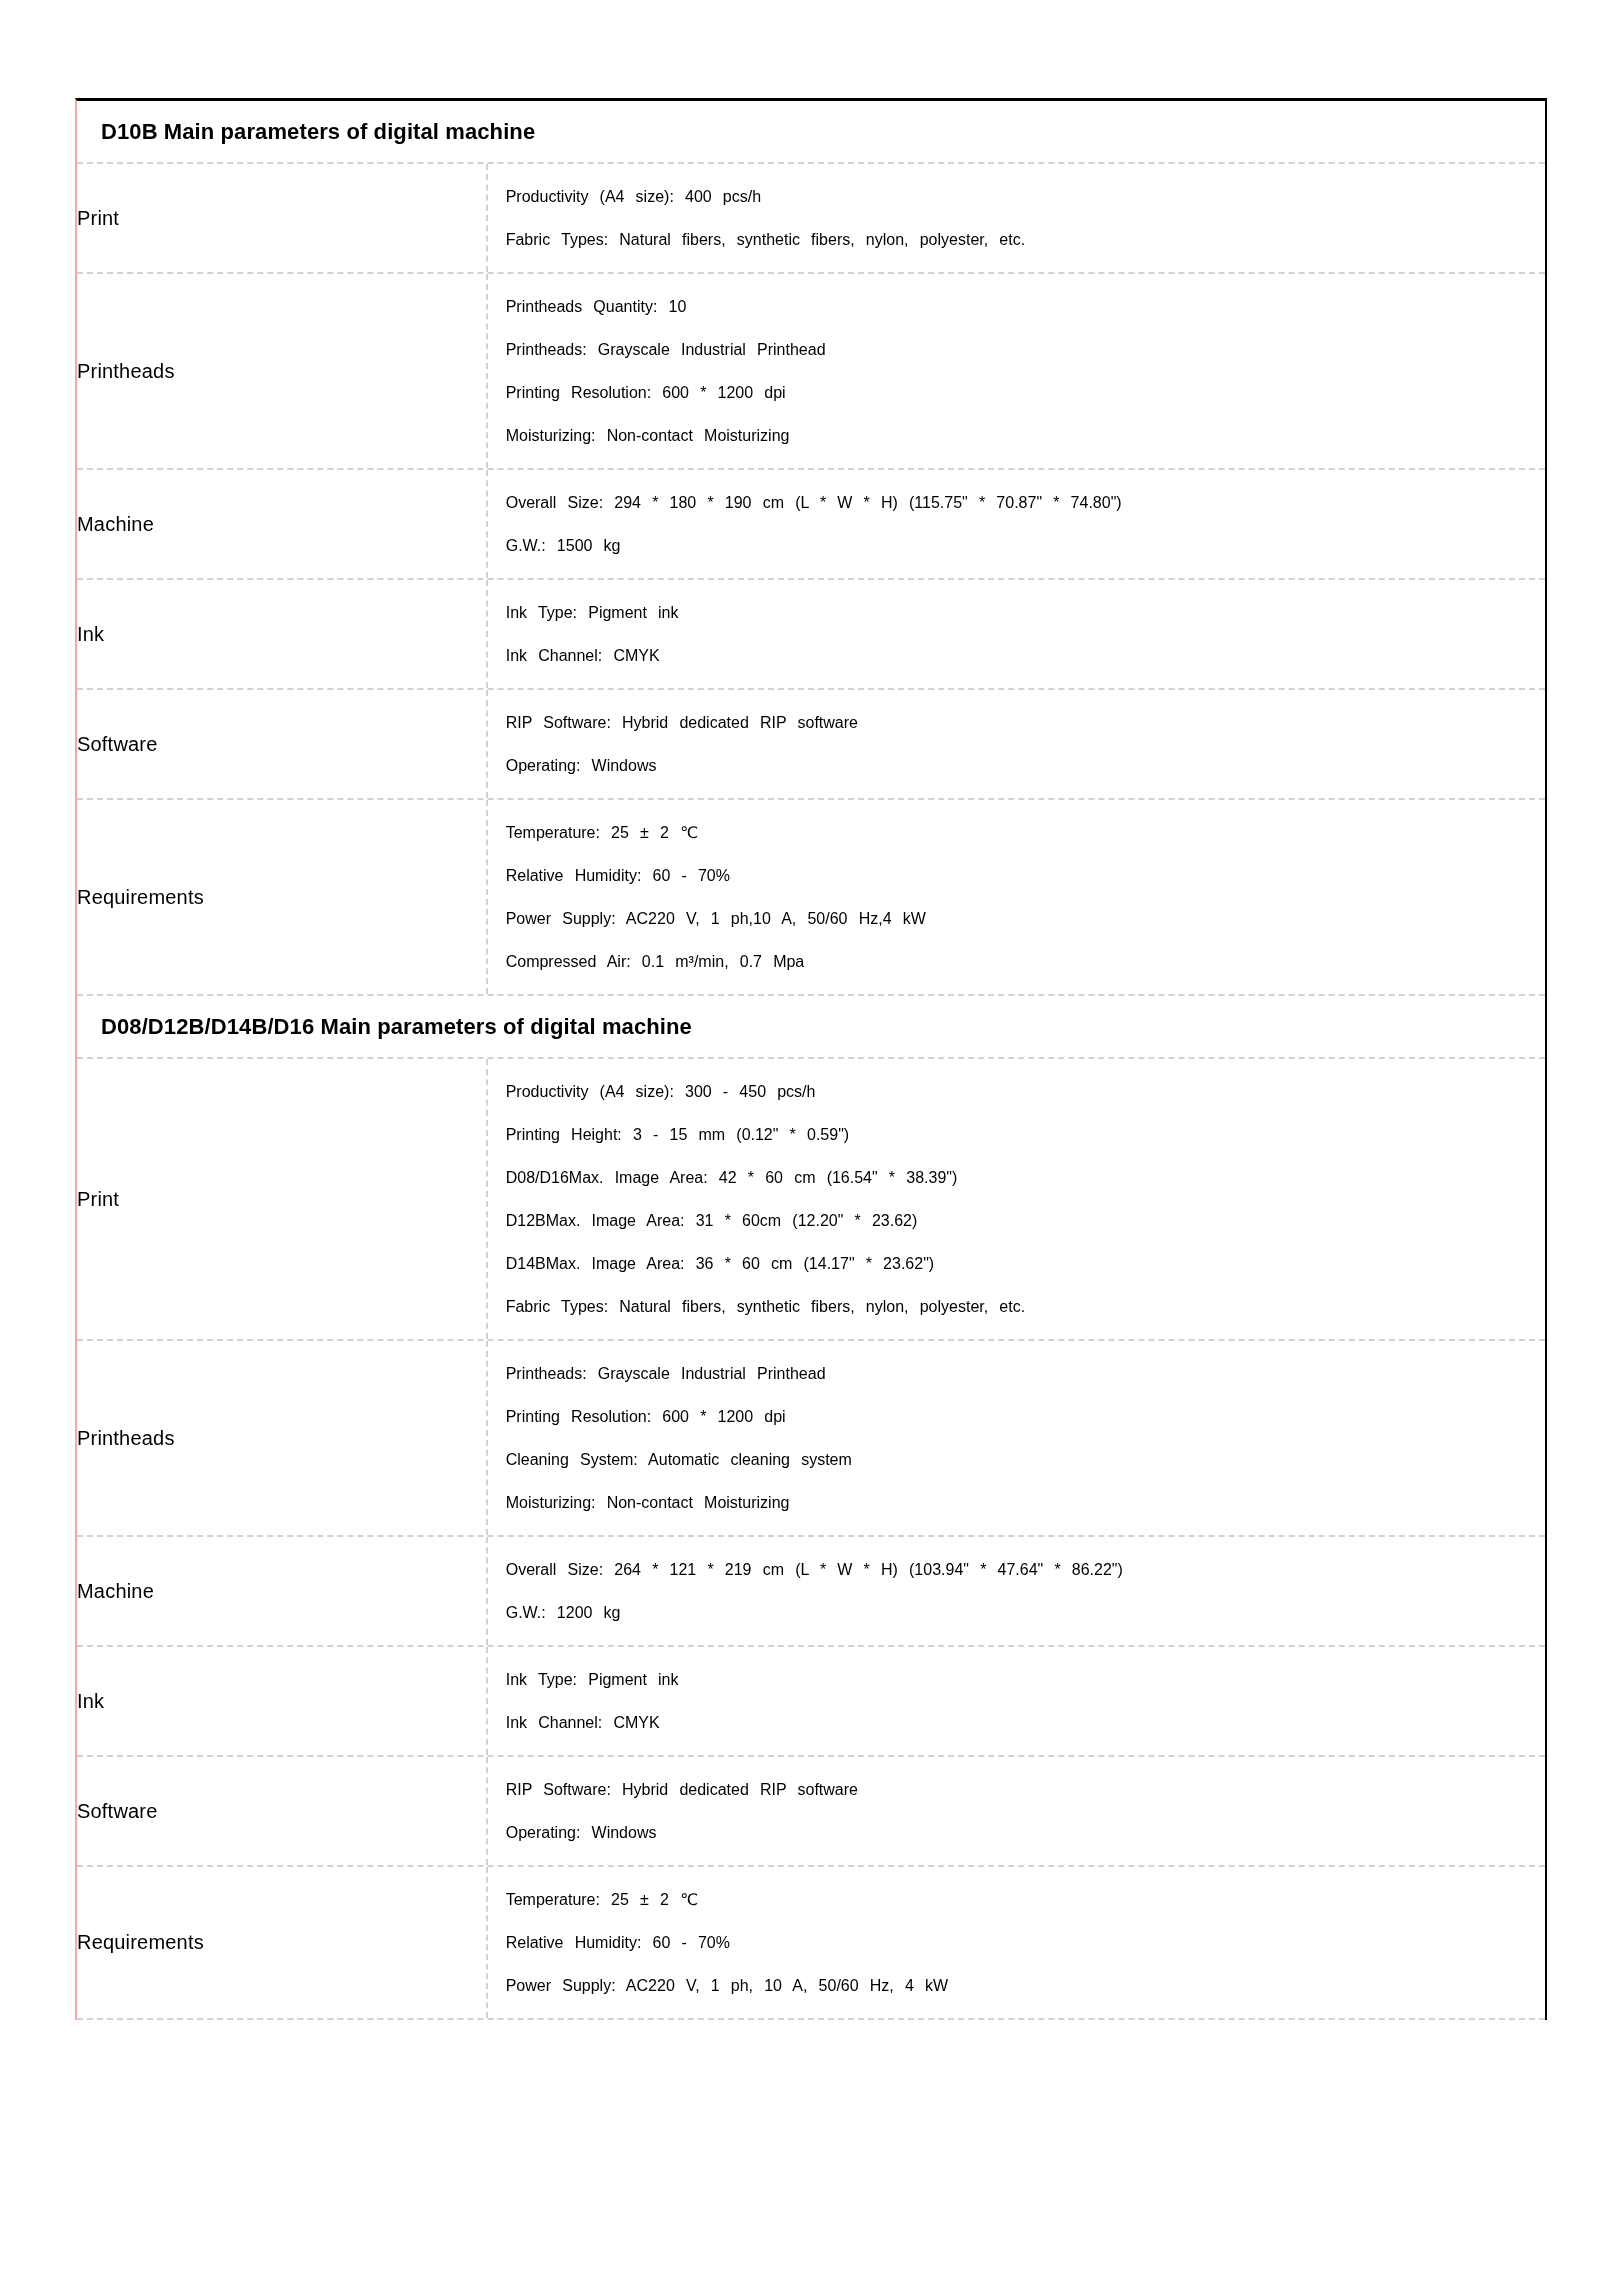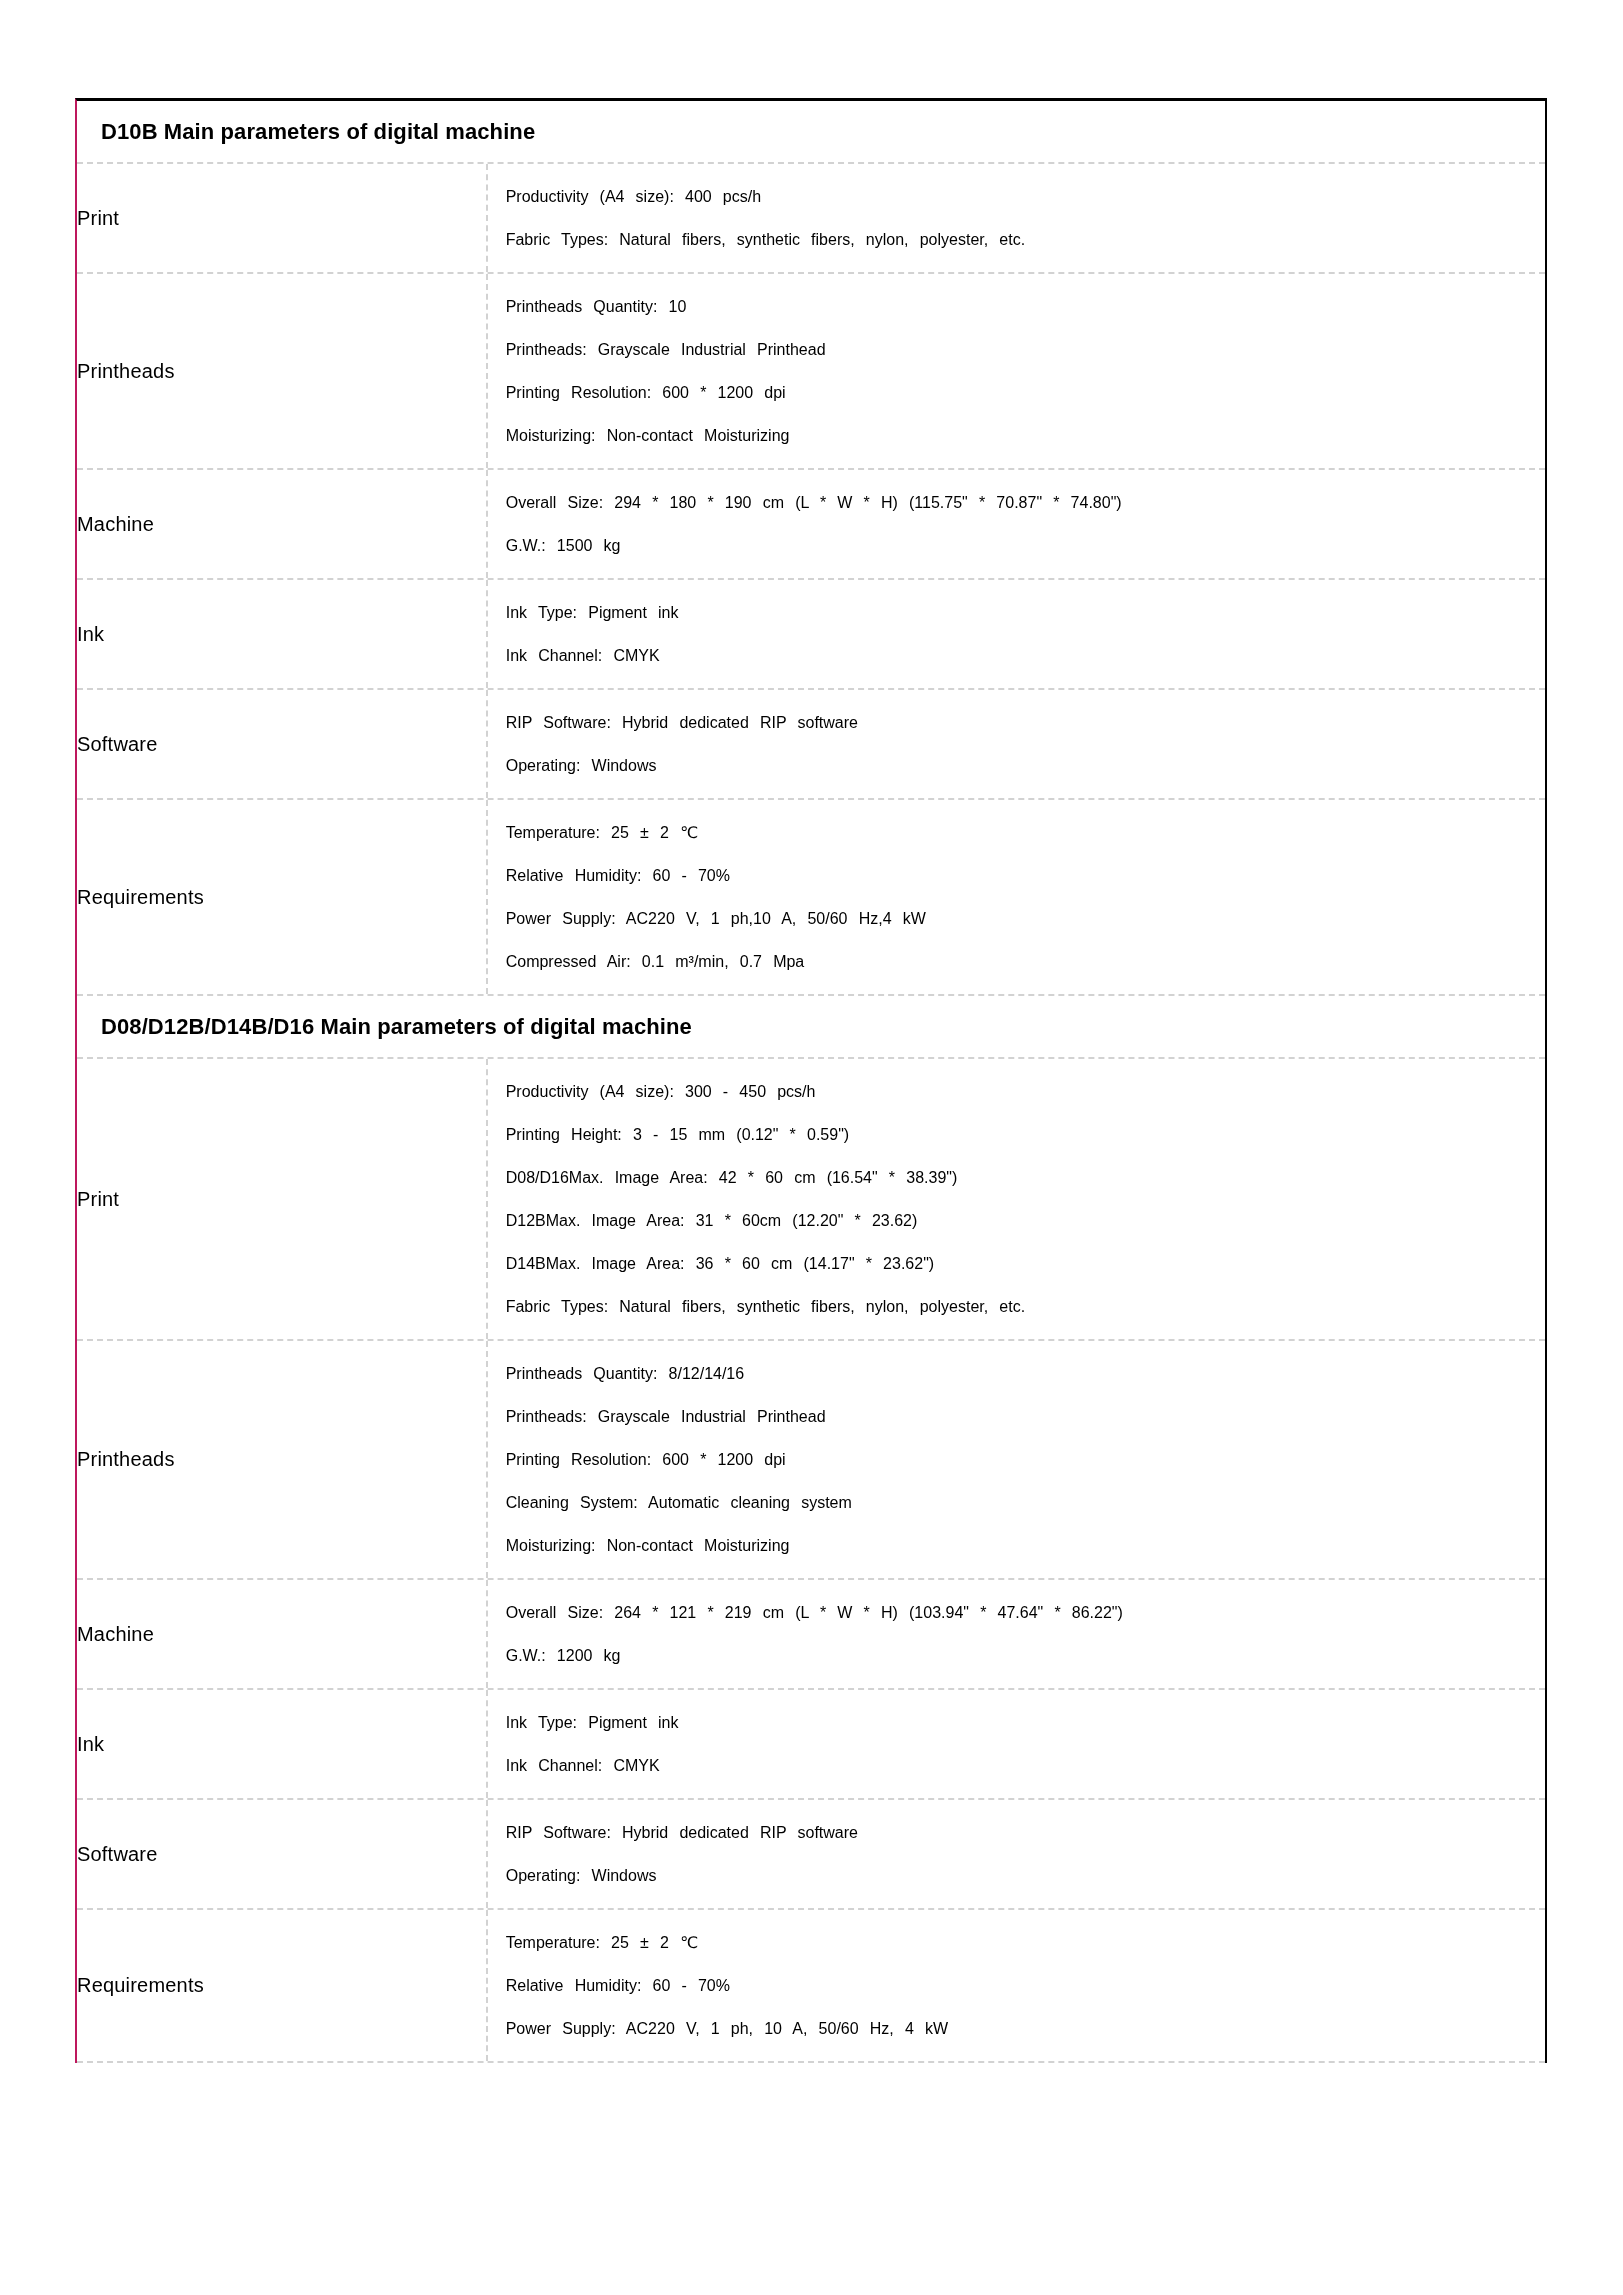--- a/index.html
+++ b/index.html
@@ -12,21 +12,21 @@
     position: relative;
     overflow: hidden;
   }
   .spec-table {
     position: absolute;
     left: 75px;
     top: 98px;
     width: 1472px;
     background: #ffffff;
     border-top: 3.3px solid #000000;
-    border-left: 2px solid #be185d;
+    border-left: 2px solid #fca5a5;
     border-right: 2px solid #000000;
   }
   .section-header {
     min-height: 63px;
     display: flex;
     align-items: center;
     padding-left: 24px;
     font-size: 22px;
     font-weight: bold;
     letter-spacing: 0.1px;
@@ -115,21 +115,20 @@
         <div class="spec-line">Printing Height: 3 - 15 mm (0.12" * 0.59")</div>
         <div class="spec-line">D08/D16Max. Image Area: 42 * 60 cm (16.54" * 38.39")</div>
         <div class="spec-line">D12BMax. Image Area: 31 * 60cm (12.20" * 23.62)</div>
         <div class="spec-line">D14BMax. Image Area: 36 * 60 cm (14.17" * 23.62")</div>
         <div class="spec-line">Fabric Types: Natural fibers, synthetic fibers, nylon, polyester, etc.</div>
       </div>
     </div>
     <div class="spec-row">
       <div class="label-cell">Printheads</div>
       <div class="content-cell">
-        <div class="spec-line">Printheads Quantity: 8/12/14/16</div>
         <div class="spec-line">Printheads: Grayscale Industrial Printhead</div>
         <div class="spec-line">Printing Resolution: 600 * 1200 dpi</div>
         <div class="spec-line">Cleaning System: Automatic cleaning system</div>
         <div class="spec-line">Moisturizing: Non-contact Moisturizing</div>
       </div>
     </div>
     <div class="spec-row">
       <div class="label-cell">Machine</div>
       <div class="content-cell">
         <div class="spec-line">Overall Size: 264 * 121 * 219 cm (L * W * H) (103.94" * 47.64" * 86.22")</div>

